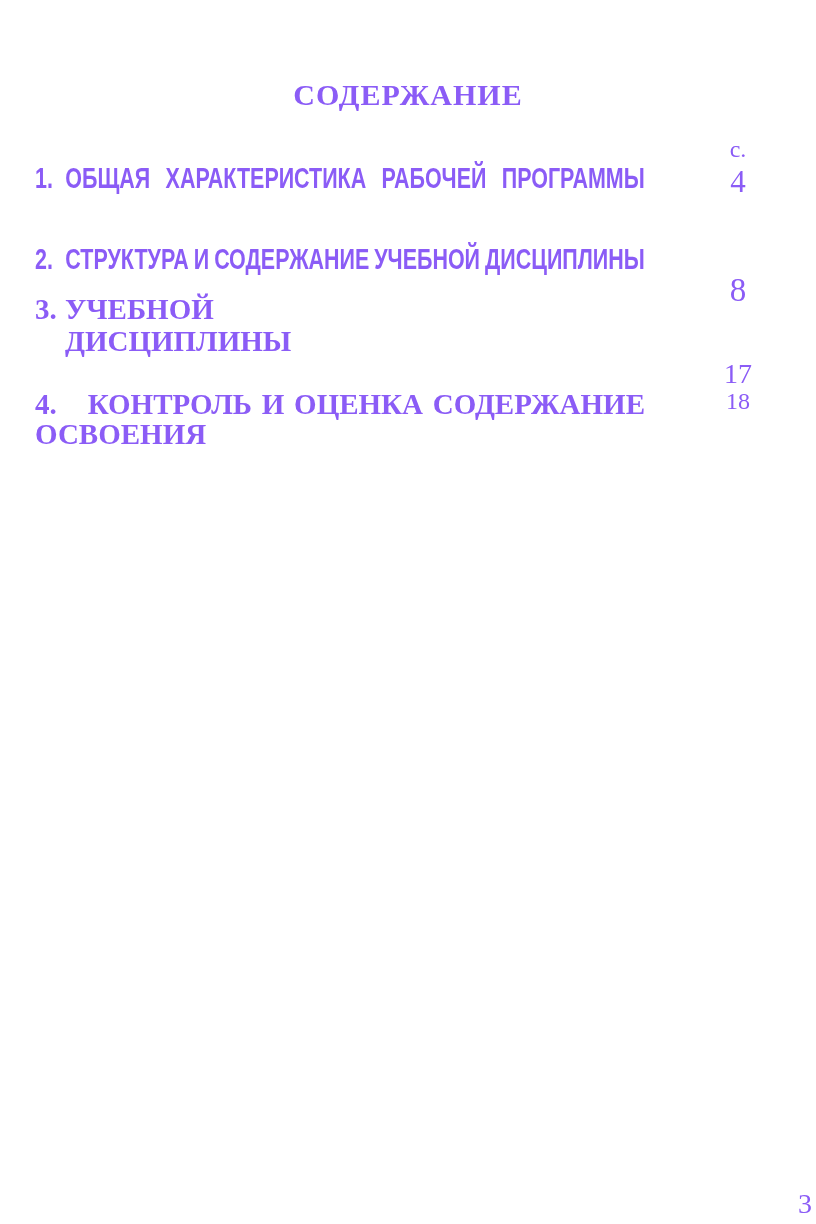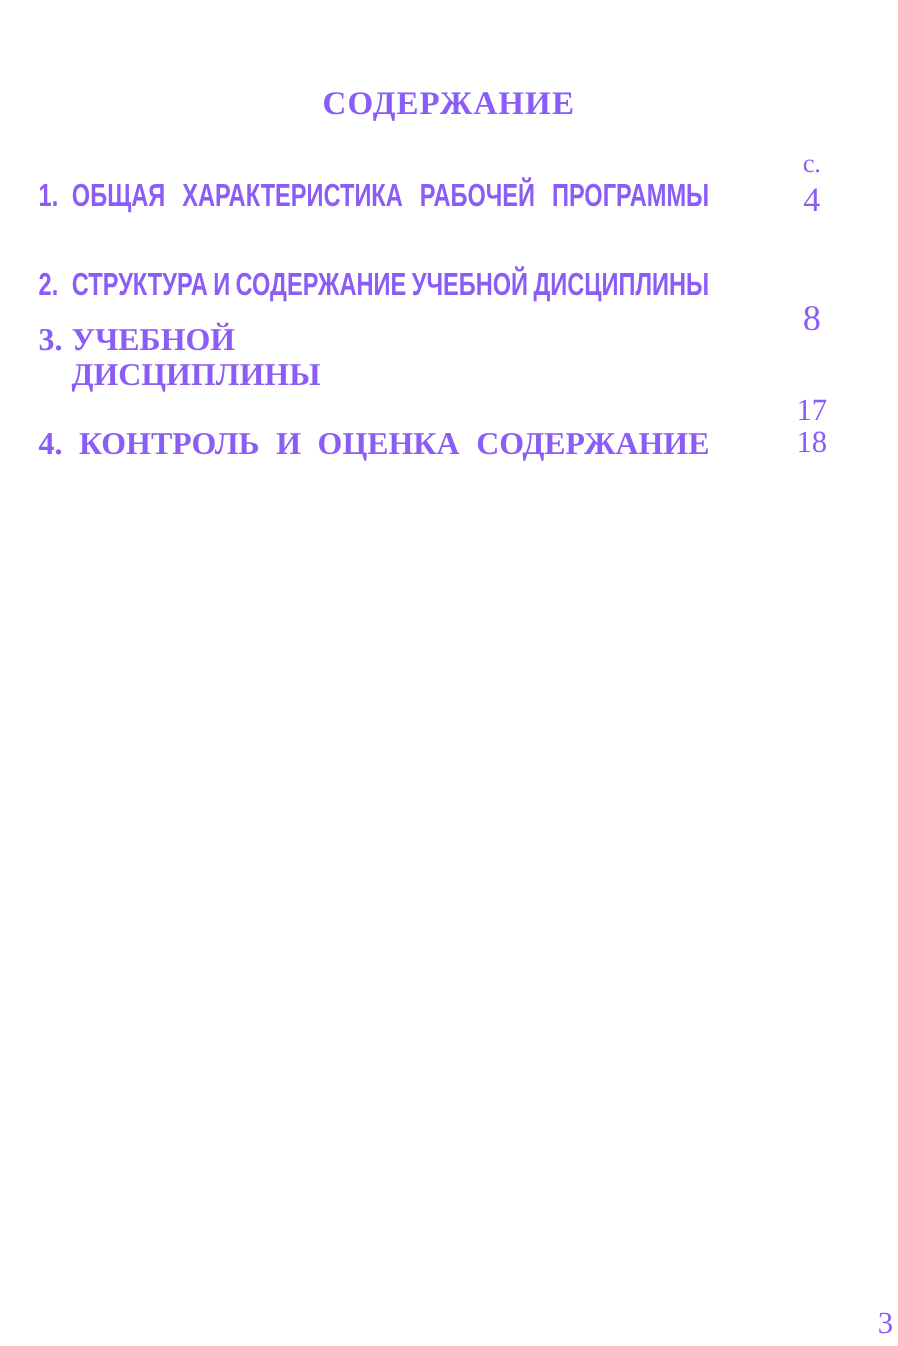--- a/index.html
+++ b/index.html
@@ -64,36 +64,36 @@
 
   .num { flex: 0 0 41px; }          
   .serif-row .num { flex: 0 0 30px; }
   .num4 { flex: 0 0 auto; }
 
   .words {
     flex: 1;
     display: flex;
     justify-content: space-between;
   }
-  .words-gap { margin-left: 15px; align-items: center; }
+  .words-gap { margin-left: 31px; align-items: center; }
 
   
   .pagecol {
     position: absolute;
     left: 705px;
     width: 66px;
     text-align: center;
     font-family: "Liberation Serif", serif;
     line-height: 1;
   }
   .pc-header { top: 137px; font-size: 24px; }
   .pn-1 { top: 166px; font-size: 31px; }
   .pn-2 { top: 274px; font-size: 33px; }
   .pn-3 { top: 360px; font-size: 28px; }
-  .pn-4 { top: 389px; font-size: 28px; }
+  .pn-4 { top: 389px; font-size: 24px; }
 
   
   .folio {
     position: absolute;
     left: 798px;
     top: 1190px;
     font-family: "Liberation Serif", serif;
     font-size: 28px;
     line-height: 1;
   }
@@ -148,16 +148,19 @@
 
   <div class="line serif-row" style="top:390px">
     <span class="num4">4.</span>
     <span class="words words-gap">
         <span>КОНТРОЛЬ</span>
         <span>И</span>
         <span>ОЦЕНКА</span>
         <span>СОДЕРЖАНИЕ</span>
       </span>
   </div>
+  <div class="line serif-text" style="top:420px">
+    <span>ОСВОЕНИЯ</span>
+  </div>
 
   <div class="folio">3</div>
 
 </div>
 
 </body></html>

